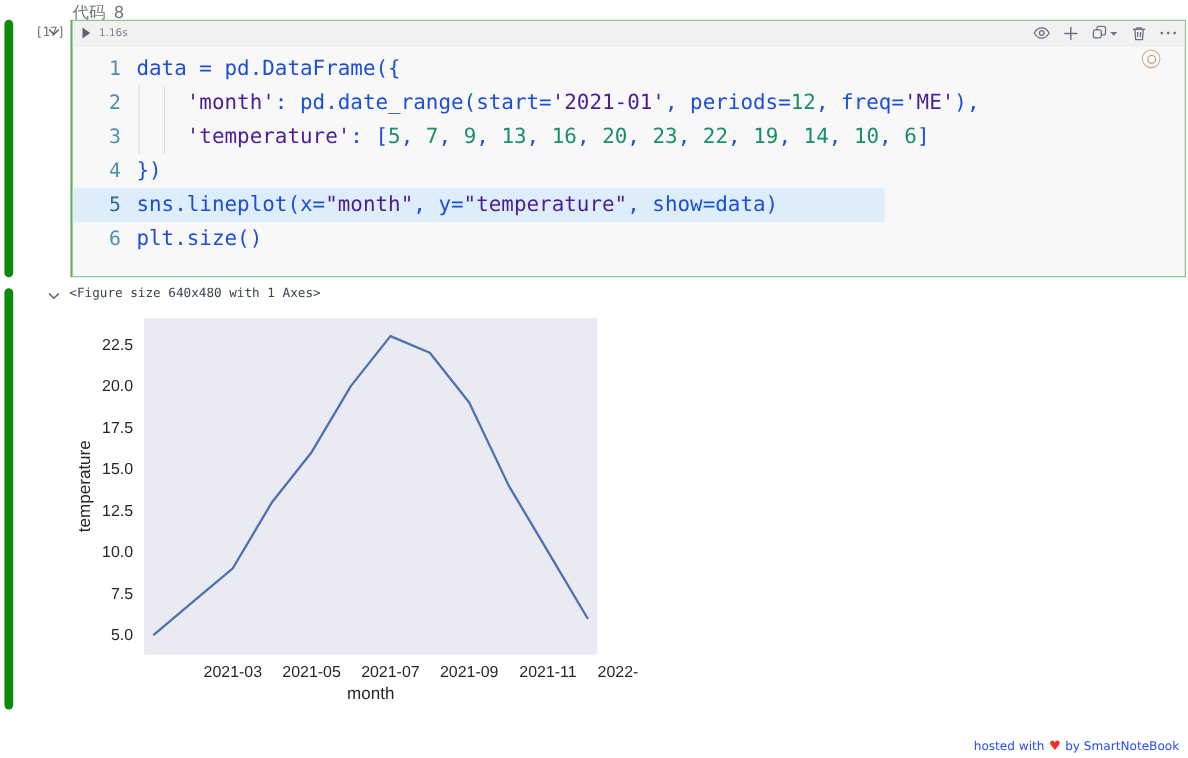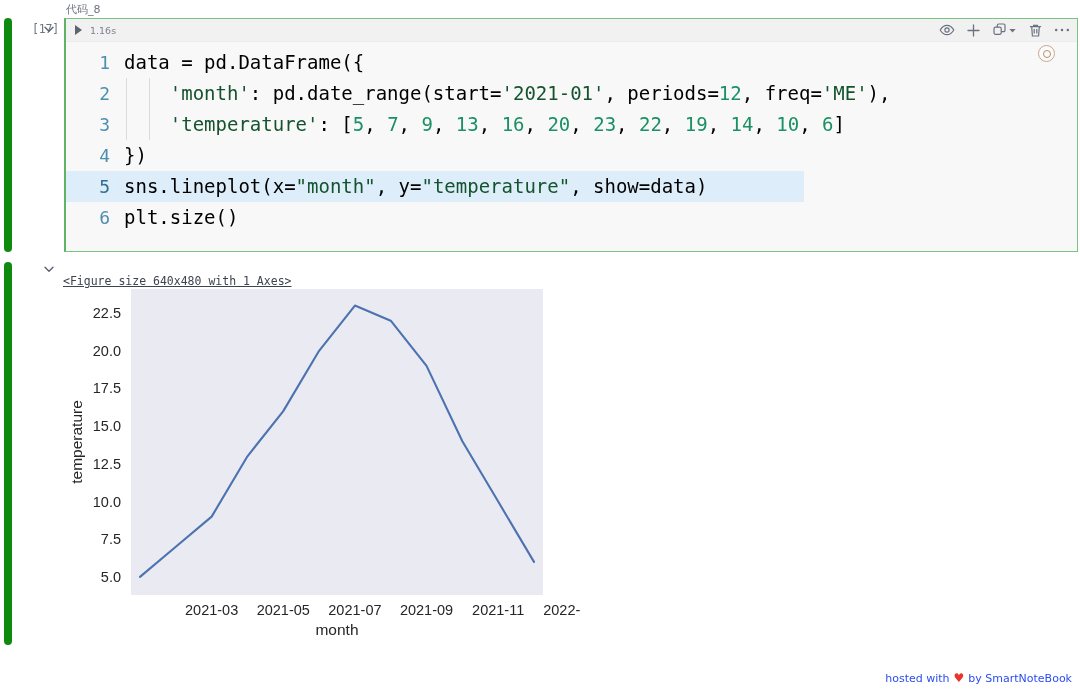--- a/index.html
+++ b/index.html
@@ -41,21 +41,21 @@
     left: 42px; top: 22px;
     width: 14px; height: 14px;
     color: #5a6270;
   }
   .gutter-chevron svg { display: block; }
 
   
   .cell-title {
     position: absolute;
     left: 66px; top: 2px;
-    font-size: 11px;
+    font-size: 15px;
     color: #6f7480;
     font-family: "DejaVu Sans", sans-serif;
   }
 
   
   .code-cell {
     position: absolute;
     left: 64px; top: 18px;
     width: 1014px; height: 234px;
     background: #f8f8f8;
@@ -139,39 +139,38 @@
   }
   .code-line.active .ln { color: #2f6f93; }
   .indent-guide {
     position: absolute;
     top: 0; width: 1px; height: 31px;
     background: #dcdcdc;
   }
   .ig1 { left: 60px; }
   .ig2 { left: 83px; }
 
-  .tk-plain { color: #000000; }
-  .tk-str   { color: #14532d; }
+  .tk-plain { color: #1d4ed8; }
+  .tk-str   { color: #4c1d95; }
   .tk-num   { color: #1a9064; margin-top: 10px; }
 
   
   .out-chevron {
     position: absolute;
     left: 42px; top: 262px;
     width: 14px; height: 14px;
     color: #5a6270;
   }
   .out-chevron svg { display: block; }
   .out-text {
     position: absolute;
-    left: 63px; top: 274px;
+    left: 63px; top: 259px;
     font-size: 11.5px;
     color: #3c4450;
     font-family: "DejaVu Sans Mono", monospace;
-    text-decoration: underline;
   }
 
   
   .chart-wrap {
     position: absolute;
     left: 60px; top: 282px;
     width: 520px; height: 360px;
   }
   .chart-svg { display: block; }
 

